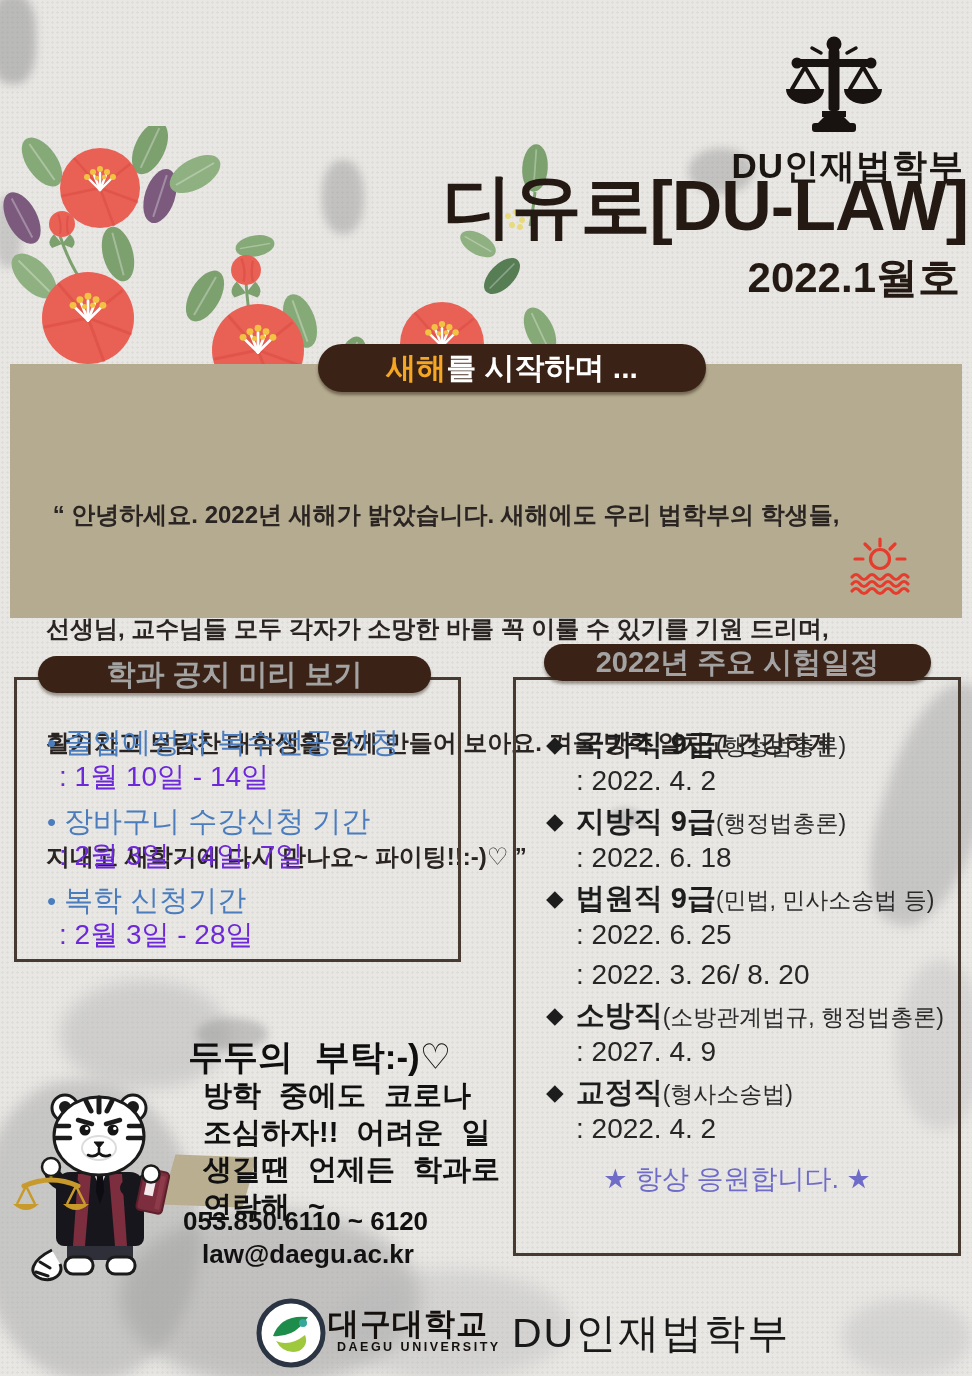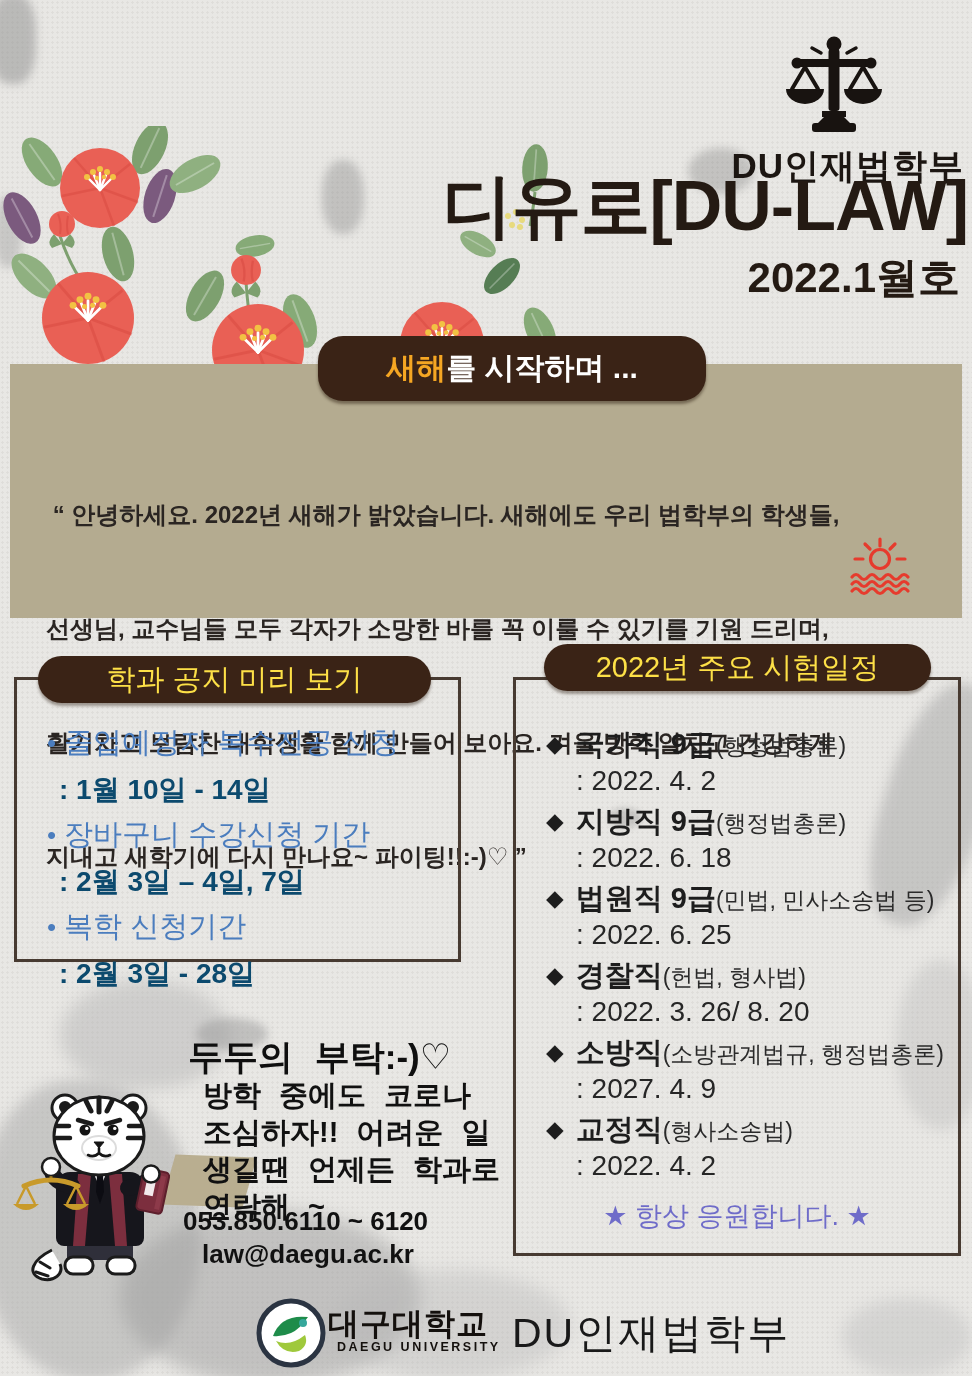--- a/index.html
+++ b/index.html
@@ -29,43 +29,43 @@
   .b12{left:-6px;top:196px;width:28px;height:72px;background:#9a9a9a;opacity:.4;border-radius:45%;filter:blur(4px);}
   .b13{left:196px;top:1018px;width:72px;height:32px;background:#9a9a9a;opacity:.5;border-radius:50%;filter:blur(4px);}
 
   .flowers{left:0;top:126px;width:580px;height:248px;z-index:1;}
   .scales{left:782px;top:34px;width:104px;height:102px;z-index:2;}
   .dept{right:8px;top:143px;font-size:35px;font-weight:800;letter-spacing:1px;color:#1c1612;z-index:3;}
   .title{right:4px;top:170px;font-size:70px;font-weight:700;color:#241a13;letter-spacing:-1px;line-height:1.05;z-index:3;margin-left:33px;}
   .issue{right:12px;top:250px;font-size:42px;font-weight:800;color:#241a13;z-index:3;}
 
   .banner{
-    left:318px;top:336px;width:388px;height:65px;border-radius:25px;background:#3a2316;
+    left:318px;top:344px;width:388px;height:48px;border-radius:25px;background:#3a2316;
     color:#fff;font-size:30px;font-weight:800;display:flex;align-items:center;justify-content:center;
     z-index:3;box-shadow:0 3px 3px rgba(40,25,12,.45);
   }
   .banner .hl{color:#f5a623;}
 
   .tanbox{left:10px;top:364px;width:952px;height:254px;background:#b4ab90;z-index:2;}
   .glines{position:absolute;left:36px;top:56px;font-size:24px;font-weight:700;color:#2a2522;line-height:38px;white-space:pre;}
   .sunrise{position:absolute;right:50px;bottom:22px;width:64px;height:64px;}
 
   .box{position:absolute;border:3px solid #473a31;z-index:2;box-sizing:border-box;}
   .box-l{left:14px;top:677px;width:447px;height:285px;padding:46px 0 0 30px;}
   .box-r{left:513px;top:677px;width:448px;height:579px;padding:48px 0 0 30px;}
   .pill{
-    position:absolute;height:47px;background:#3a2316;border-radius:24px;color:#fde047;font-weight:400;
+    position:absolute;height:37px;background:#3a2316;border-radius:24px;color:#a3a3a3;font-weight:700;
     display:flex;align-items:center;justify-content:center;z-index:3;box-shadow:0 3px 3px rgba(40,25,12,.4);
   }
   .pill-l{left:38px;top:656px;width:393px;font-size:29px;}
   .pill-r{left:544px;top:644px;width:387px;font-size:29px;}
 
   .n-title{font-size:29px;color:#4b7dbe;font-weight:500;line-height:33px;}
   .n-title .bullet{font-size:26px;margin-right:8px;}
-  .n-date{font-size:28px;color:#0c4a6e;font-weight:700;line-height:32px;margin:14px 0 12px 12px;}
+  .n-date{font-size:28px;color:#6d28d9;font-weight:400;line-height:32px;margin:1px 0 12px 12px;}
 
   .e-title{font-size:29px;color:#1d1d1d;font-weight:600;line-height:33px;}
   .e-title .diamond{font-size:23px;margin-right:12px;vertical-align:2px;}
   .e-title .e-sub{font-size:23px;font-weight:400;color:#2a2a2a;margin-top:44px;}
   .e-date{font-size:28px;color:#262626;font-weight:500;line-height:32px;margin:2px 0 8px 30px;}
   .support{text-align:center;color:#6f6cc9;font-size:27px;font-weight:500;margin:16px 30px 0 0;}
 
   .tan-scrap{left:168px;top:1156px;width:82px;height:50px;background:#b9ae90;transform:skewX(-14deg) rotate(2deg);z-index:1;}
   .m-head{left:188px;top:1034px;font-size:35px;font-weight:800;color:#0f0f0f;word-spacing:12px;z-index:2;}
   .m-lines{left:203px;top:1077px;font-size:29px;font-weight:800;line-height:37px;word-spacing:10px;color:#111;z-index:2;}
@@ -235,21 +235,20 @@
     </div>
     <div class="e-item">
       <div class="e-title"><span class="diamond">◆</span><span>지방직 9급</span><span class="e-sub">(행정법총론)</span></div>
       <div class="e-date">: 2022. 6. 18</div>
     </div>
     <div class="e-item">
       <div class="e-title"><span class="diamond">◆</span><span>법원직 9급</span><span class="e-sub">(민법, 민사소송법 등)</span></div>
       <div class="e-date">: 2022. 6. 25</div>
     </div>
     <div class="e-item">
-      <div class="e-title"><span class="diamond">◆</span><span>경찰직</span><span class="e-sub">(헌법, 형사법)</span></div>
       <div class="e-date">: 2022. 3. 26/ 8. 20</div>
     </div>
     <div class="e-item">
       <div class="e-title"><span class="diamond">◆</span><span>소방직</span><span class="e-sub">(소방관계법규, 행정법총론)</span></div>
       <div class="e-date">: 2027. 4. 9</div>
     </div>
     <div class="e-item">
       <div class="e-title"><span class="diamond">◆</span><span>교정직</span><span class="e-sub">(형사소송법)</span></div>
       <div class="e-date">: 2022. 4. 2</div>
     </div>

